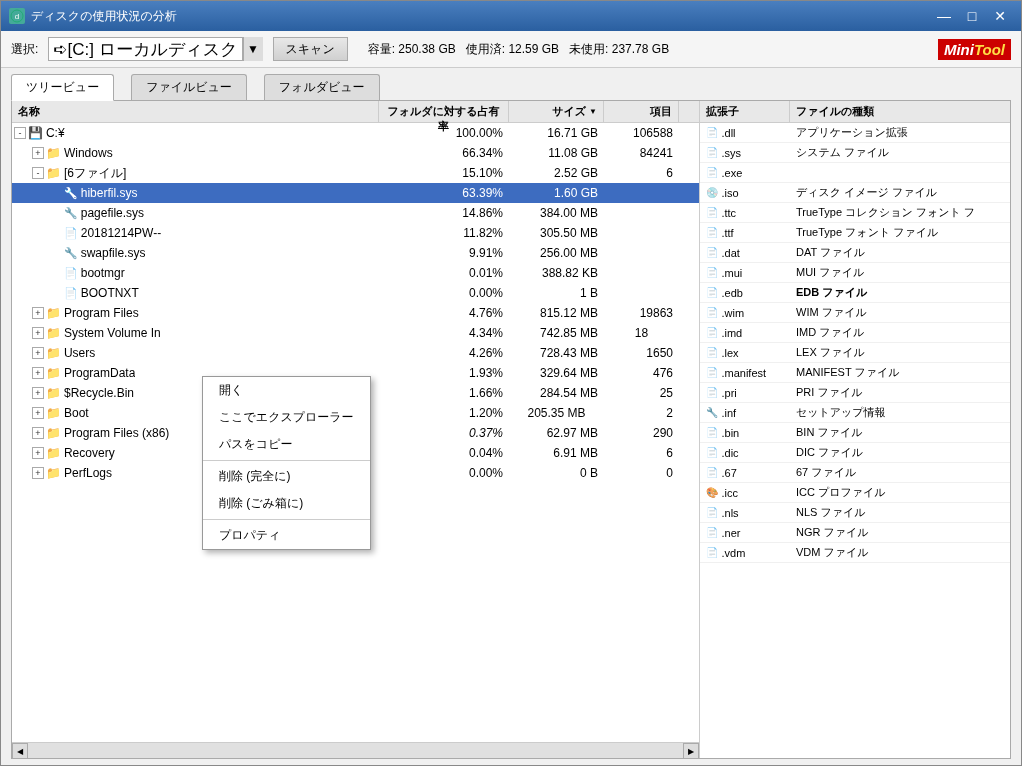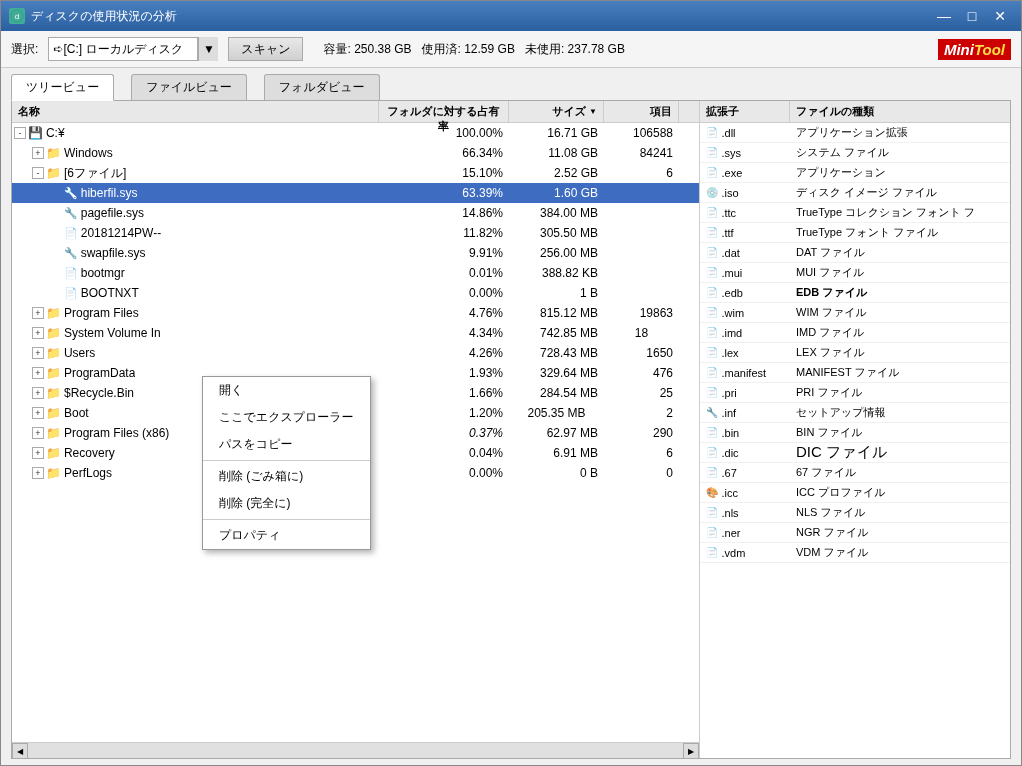--- a/index.html
+++ b/index.html
@@ -53,21 +53,21 @@
       <button class="title-bar-btn">—</button>
       <button class="title-bar-btn">□</button>
       <button class="title-bar-btn close">✕</button>
     </div>
   </div>
 
   <div class="toolbar">
     <span>選択:</span>
     <div class="drive-select">
       <div class="drive-dropdown">
-        <span style="font-size:12px;">➪[C:] ローカルディスク</span>
+        <span style="font-size:17px;">➪[C:] ローカルディスク</span>
       </div>
       <div class="drive-dropdown-arrow">▼</div>
     </div>
     <button class="scan-btn">スキャン</button>
     <span style="margin-left:10px;">容量: 250.38 GB</span>
     <span>使用済: 12.59 GB</span>
     <span>未使用: 237.78 GB</span>
     <div style="margin-left:auto; background:#cc0000; padding:2px 6px; display:flex; align-items:center;">
       <span style="color:white; font-style:italic; font-size:15px; font-weight:bold;"><em>Mini</em><span style="color:#ffdd44;">Tool</span></span>
     </div>
@@ -347,21 +347,20 @@
               <span style="font-size: 10px; flex-shrink: 0;">📄</span>
               <span>.sys</span>
             </div>
             <div style="flex: 1 1 0%; padding: 0px 6px; font-size: 11px; overflow: hidden; text-overflow: ellipsis;">システム ファイル</div>
           </div>
           <div style="display: flex; align-items: center; height: 20px; white-space: nowrap; border-bottom: 1px solid rgb(240, 240, 240);">
             <div style="width: 90px; padding: 0px 6px; display: flex; align-items: center; gap: 3px; flex-shrink: 0; font-size: 11px; overflow: hidden;">
               <span style="font-size: 10px; flex-shrink: 0;">📄</span>
               <span>.exe</span>
             </div>
-            <div style="flex: 1 1 0%; padding: 0px 6px; font-size: 11px; overflow: hidden; text-overflow: ellipsis;">アプリケーション</div>
           </div>
           <div style="display: flex; align-items: center; height: 20px; white-space: nowrap; border-bottom: 1px solid rgb(240, 240, 240);">
             <div style="width: 90px; padding: 0px 6px; display: flex; align-items: center; gap: 3px; flex-shrink: 0; font-size: 11px; overflow: hidden;">
               <span style="font-size: 10px; flex-shrink: 0;">💿</span>
               <span>.iso</span>
             </div>
             <div style="flex: 1 1 0%; padding: 0px 6px; font-size: 11px; overflow: hidden; text-overflow: ellipsis;">ディスク イメージ ファイル</div>
           </div>
           <div style="display: flex; align-items: center; height: 20px; white-space: nowrap; border-bottom: 1px solid rgb(240, 240, 240);">
             <div style="width: 90px; padding: 0px 6px; display: flex; align-items: center; gap: 3px; flex-shrink: 0; font-size: 11px; overflow: hidden;">
@@ -445,21 +444,21 @@
               <span style="font-size: 10px; flex-shrink: 0;">📄</span>
               <span>.bin</span>
             </div>
             <div style="flex: 1 1 0%; padding: 0px 6px; font-size: 11px; overflow: hidden; text-overflow: ellipsis;">BIN ファイル</div>
           </div>
           <div style="display: flex; align-items: center; height: 20px; white-space: nowrap; border-bottom: 1px solid rgb(240, 240, 240);">
             <div style="width: 90px; padding: 0px 6px; display: flex; align-items: center; gap: 3px; flex-shrink: 0; font-size: 11px; overflow: hidden;">
               <span style="font-size: 10px; flex-shrink: 0;">📄</span>
               <span>.dic</span>
             </div>
-            <div style="flex: 1 1 0%; padding: 0px 6px; font-size: 15px; overflow: hidden; text-overflow: ellipsis;">DIC ファイル</div>
+            <div style="flex: 1 1 0%; padding: 0px 6px; font-size: 11px; overflow: hidden; text-overflow: ellipsis;">DIC ファイル</div>
           </div>
           <div style="display: flex; align-items: center; height: 20px; white-space: nowrap; border-bottom: 1px solid rgb(240, 240, 240);">
             <div style="width: 90px; padding: 0px 6px; display: flex; align-items: center; gap: 3px; flex-shrink: 0; font-size: 11px; overflow: hidden;">
               <span style="font-size: 10px; flex-shrink: 0;">📄</span>
               <span>.67</span>
             </div>
             <div style="flex: 1 1 0%; padding: 0px 6px; font-size: 11px; overflow: hidden; text-overflow: ellipsis;">67 ファイル</div>
           </div>
           <div style="display: flex; align-items: center; height: 20px; white-space: nowrap; border-bottom: 1px solid rgb(240, 240, 240);">
             <div style="width: 90px; padding: 0px 6px; display: flex; align-items: center; gap: 3px; flex-shrink: 0; font-size: 11px; overflow: hidden;">
@@ -490,20 +489,20 @@
             <div style="flex: 1 1 0%; padding: 0px 6px; font-size: 11px; overflow: hidden; text-overflow: ellipsis;">VDM ファイル</div>
           </div>
         </div>
     </div>
 
     <div class="context-menu" id="contextMenu" style="position:absolute; top:275px; left:190px;">
     <div class="context-menu-item">開く</div>
         <div class="context-menu-item">ここでエクスプローラー</div>
         <div class="context-menu-item">パスをコピー</div>
         <div class="context-menu-sep"></div>
+        <div class="context-menu-item">削除 (完全に)</div>
         <div class="context-menu-item">削除 (ごみ箱に)</div>
-        <div class="context-menu-item">削除 (完全に)</div>
         <div class="context-menu-sep"></div>
         <div class="context-menu-item">プロパティ</div>
       </div>
 
   </div>
 </div>
 
 </body></html>

